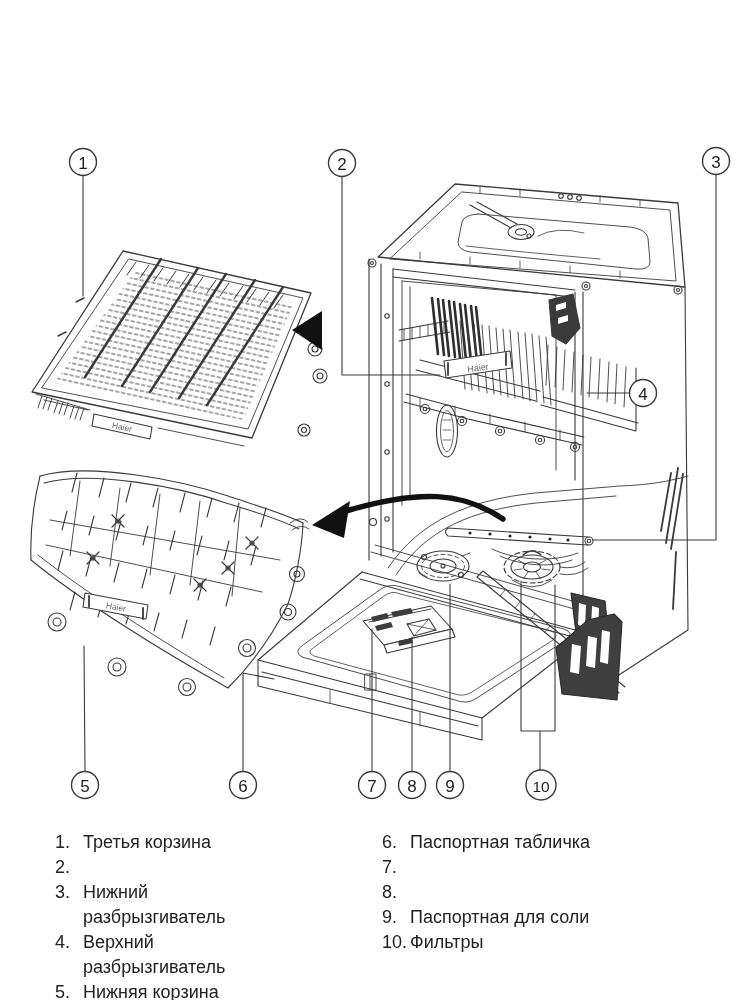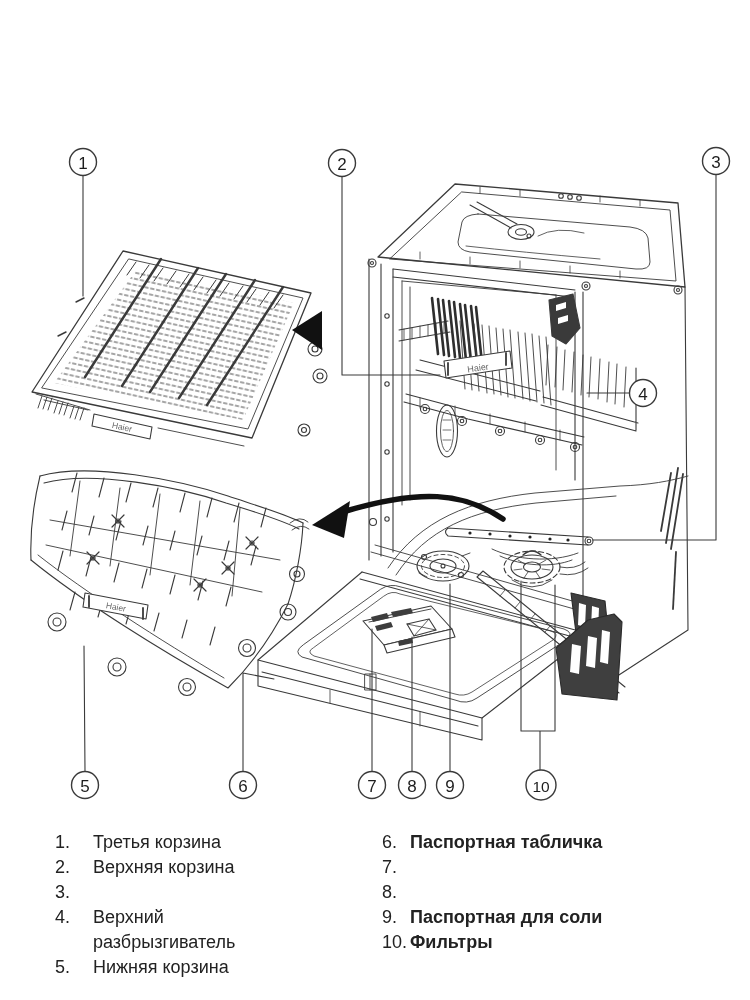--- a/index.html
+++ b/index.html
@@ -4,22 +4,22 @@
 <style>
   html,body{margin:0;padding:0;background:#fff;width:750px;height:1000px;overflow:hidden;}
   body{font-family:"Liberation Sans",sans-serif;color:#1f1f1f;position:relative;}
   .stage{position:absolute;left:0;top:0;width:750px;height:1000px;background:#fff;}
   svg text{font-family:"Liberation Sans",sans-serif;}
   .legend-col{position:absolute;top:830px;}
   .legend-col.left{left:55px;}
   .legend-col.right{left:382px;}
   .legend-row{display:flex;font-size:18px;line-height:25px;color:#222;}
   .legend-num{width:28px;flex:none;}
-  .left .legend-text{width:170px;margin-left:10px;}
-  .right .legend-text{width:238px;font-weight:bold;}
+  .left .legend-text{width:170px;}
+  .right .legend-text{width:238px;}
 </style>
 </head>
 <body>
 
 <div class="stage">
 
 <svg width="750" height="820" viewBox="0 0 750 820">
   <defs>
     <pattern id="ribs" width="6" height="6" patternUnits="userSpaceOnUse" patternTransform="rotate(12.5)">
       <path d="M0,3 H6" stroke="#4a4a4a" stroke-width="1" stroke-dasharray="3.4,1.7" fill="none"></path>
@@ -305,24 +305,24 @@
 </svg>
 
 
 <div class="legend-col left">
   <div class="legend-row">
     <span class="legend-num">1.</span>
     <span class="legend-text">Третья корзина</span>
   </div>
   <div class="legend-row">
     <span class="legend-num">2.</span>
-    <span class="legend-text">Верхняя корзина</span>
   </div>
   <div class="legend-row">
     <span class="legend-num">3.</span>
+    <span class="legend-text">Нижний разбрызгиватель</span>
   </div>
   <div class="legend-row">
     <span class="legend-num">4.</span>
     <span class="legend-text">Верхний разбрызгиватель</span>
   </div>
   <div class="legend-row">
     <span class="legend-num">5.</span>
     <span class="legend-text">Нижняя корзина</span>
   </div>
 </div>

